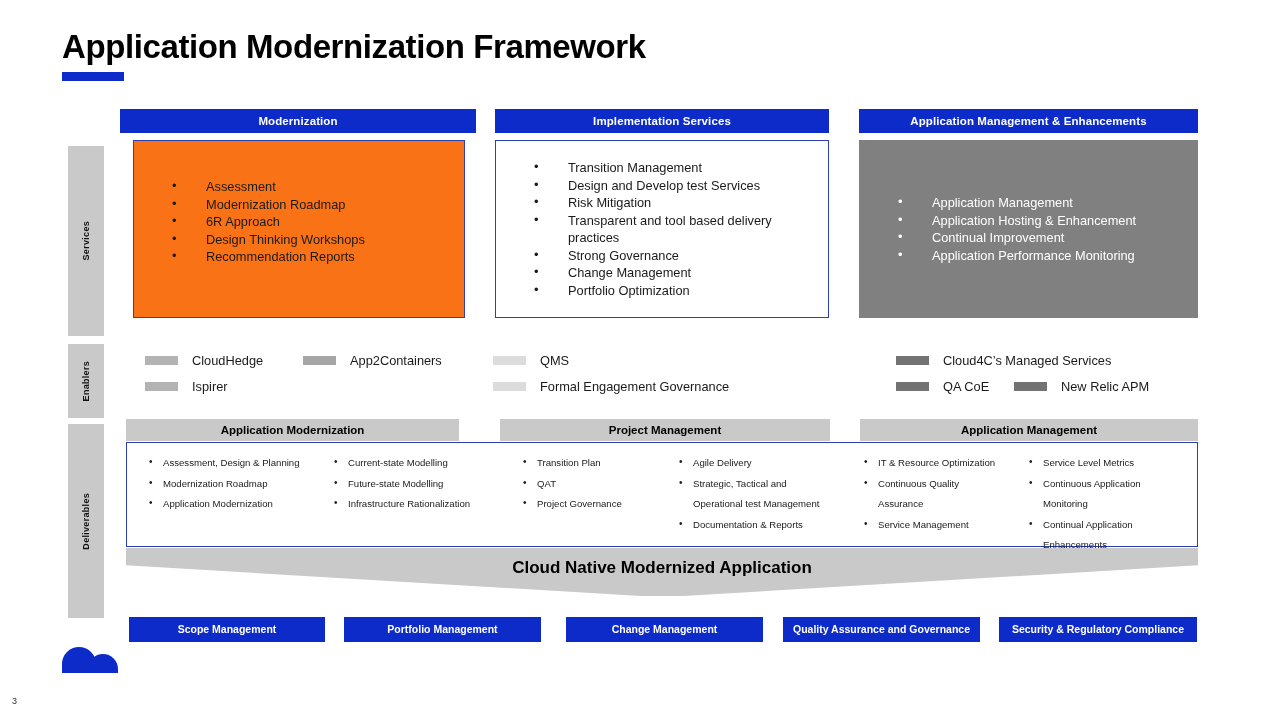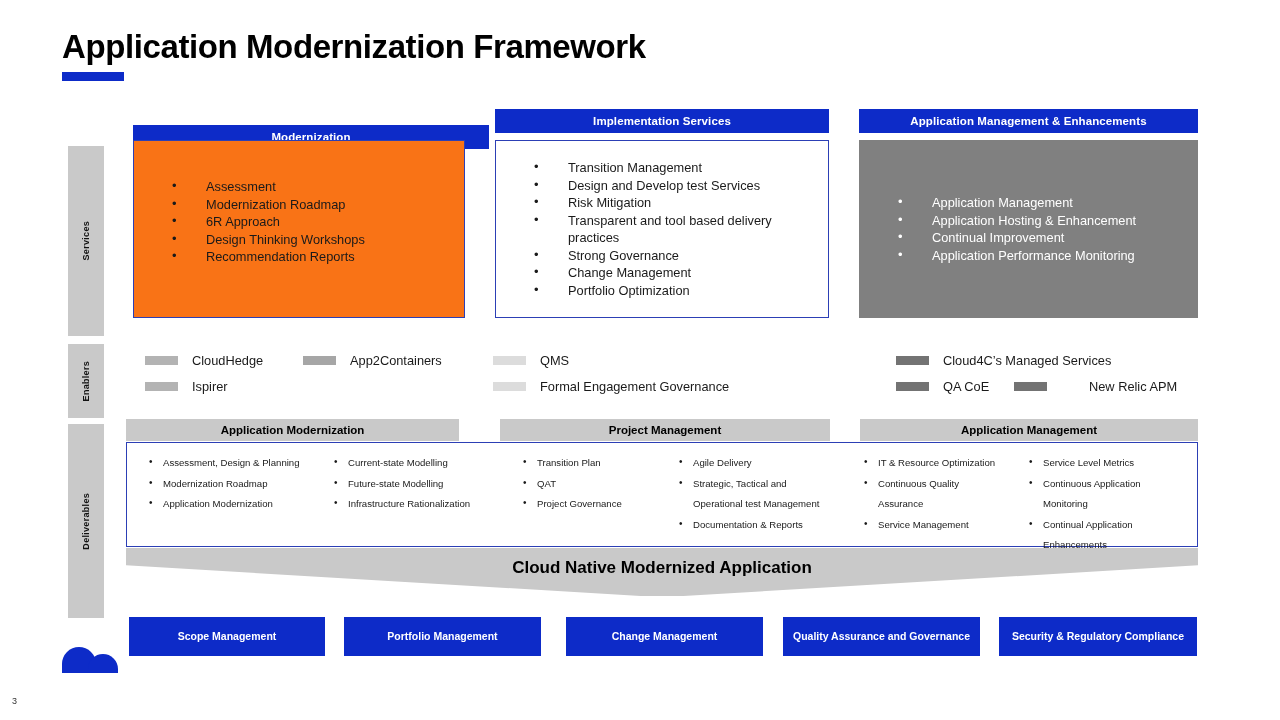--- a/index.html
+++ b/index.html
@@ -188,21 +188,21 @@
     text-align: center;
     font-size: 17px;
     font-weight: bold;
     color: #000000;
   }
 
   
   .bbar {
     position: absolute;
     top: 617px;
-    height: 39px;
+    height: 25px;
     background: #0D2BC8;
     color: #ffffff;
     font-size: 10.5px;
     font-weight: bold;
     display: flex;
     align-items: center;
     justify-content: center;
     text-align: center;
     line-height: 13px;
     padding: 0 4px;
@@ -248,21 +248,21 @@
   <div class="band band-services">
     <span>Services</span>
   </div>
   <div class="band band-enablers">
     <span>Enablers</span>
   </div>
   <div class="band band-deliv">
     <span>Deliverables</span>
   </div>
 
-  <div class="col-head" style="left:133px; top:109px; width:356px;margin-top:16px;">
+  <div class="col-head" style="left:120px; top:109px; width:356px;">
     <span>Modernization</span>
   </div>
   <div class="col-body grey" style="left:133px; top:140px; width:332px; height:178px;">
     <ul class="blist" style="margin-top:37px;">
       <li>Assessment</li>
       <li>Modernization Roadmap</li>
       <li>6R Approach</li>
       <li>Design Thinking Workshops</li>
       <li>Recommendation Reports</li>
     </ul>
@@ -317,21 +317,21 @@
     <span class="legend-label">Formal Engagement Governance</span>
   </div>
   <div class="legend-item" style="left:896px; top:353px;">
     <span class="sw" style="background:#737373"></span>
     <span class="legend-label">Cloud4C’s Managed Services</span>
   </div>
   <div class="legend-item" style="left:896px; top:379px;">
     <span class="sw" style="background:#737373"></span>
     <span class="legend-label">QA CoE</span>
   </div>
-  <div class="legend-item" style="left:1014px; top:379px;gap:28px;">
+  <div class="legend-item" style="left:1014px; top:379px;">
     <span class="sw" style="background:#737373"></span>
     <span class="legend-label">New Relic APM</span>
   </div>
 
   <div class="dhead" style="left:126px; top:419px; width:333px;">
     <span>Application Modernization</span>
   </div>
   <div class="dhead" style="left:500px; top:419px; width:330px;">
     <span>Project Management</span>
   </div>

